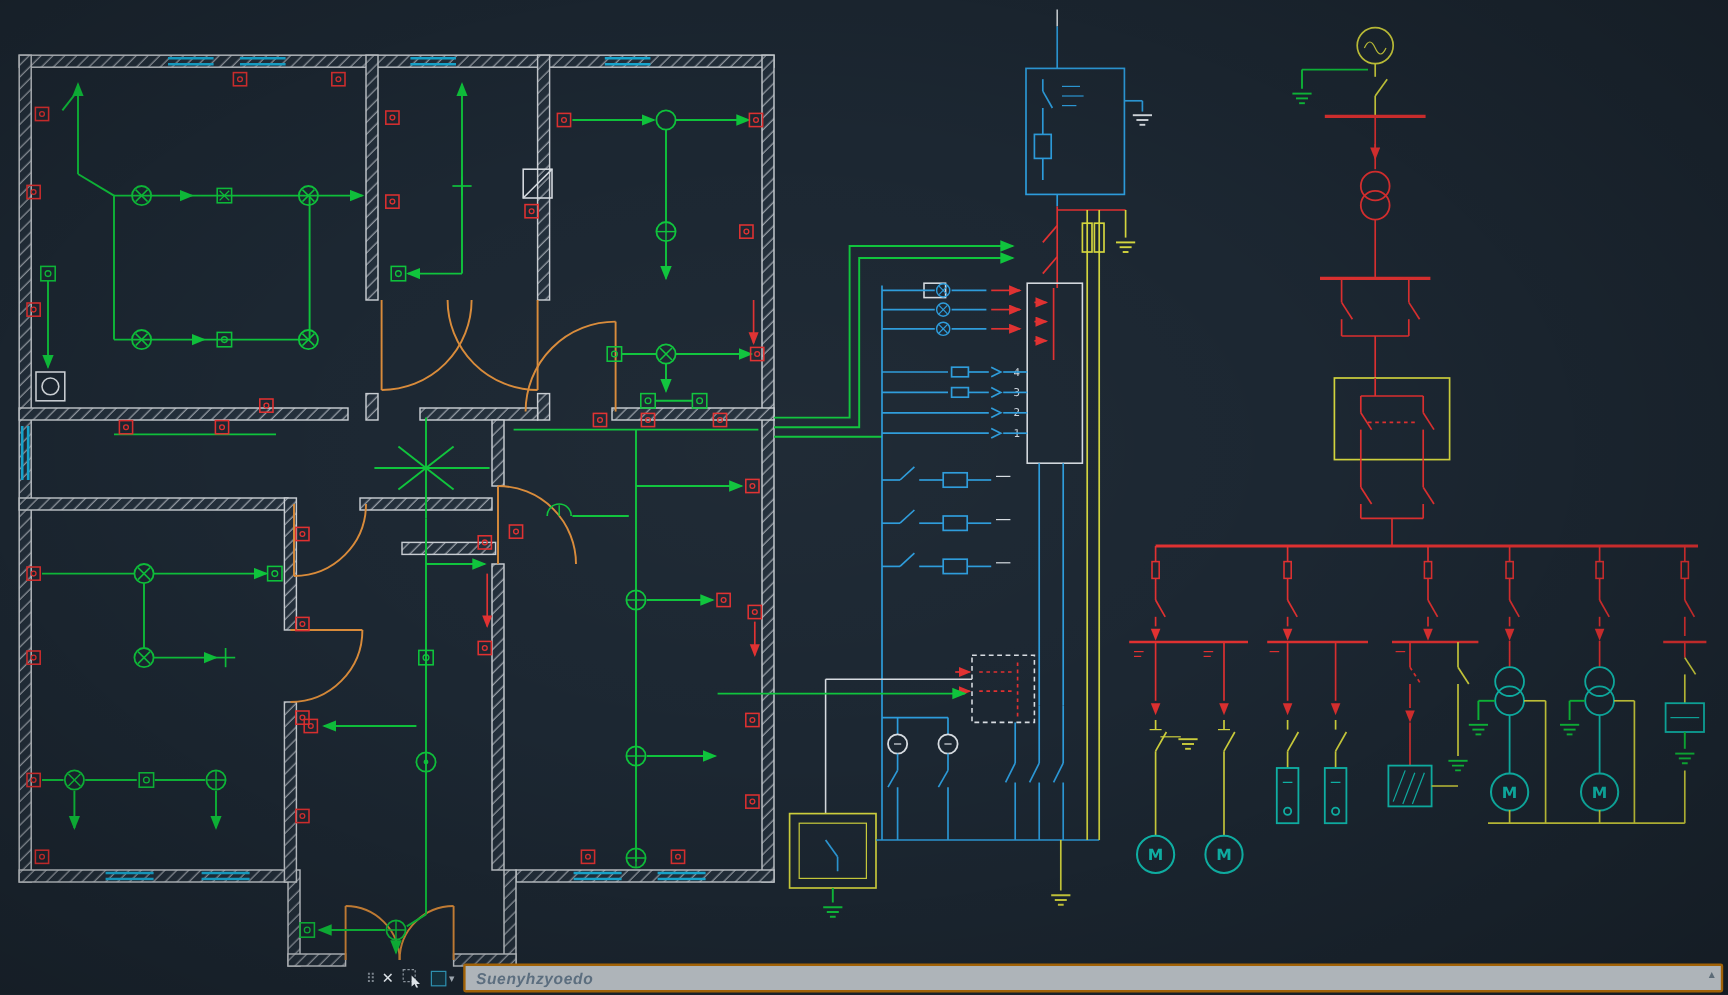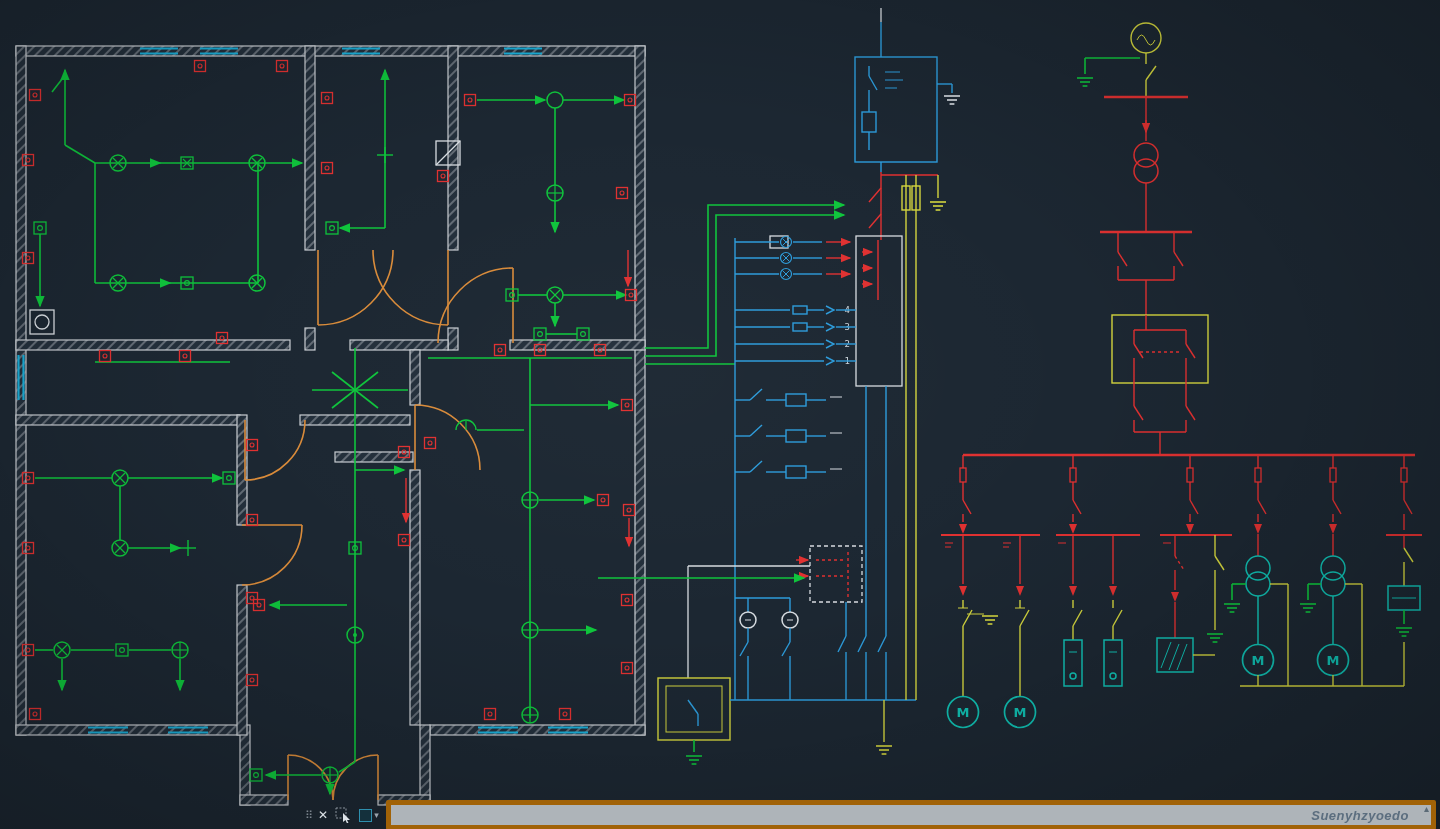--- a/index.html
+++ b/index.html
@@ -40,23 +40,23 @@
   
   .cmdbar{position:absolute;left:305px;right:4px;bottom:3px;height:22px;display:flex;align-items:center;gap:7px;z-index:5;}
   .drag{color:#7c858e;font-size:11px;letter-spacing:-2px;cursor:grab;}
   .cbx{color:#dde3e8;font-size:12px;line-height:1;cursor:pointer;}
   .toolico{display:inline-flex;width:17px;height:17px;}
   .cmdico{display:inline-flex;align-items:center;gap:2px;cursor:pointer;}
   .cmdico .sq{width:13px;height:13px;background:#14303c;border:1px solid #2e8fae;box-sizing:border-box;}
   .cmdico .caret{color:#9aa4ad;font-size:9px;}
   .cmdwrap{position:relative;flex:1;display:flex;}
   .cmdinput{
-    flex:1;height:20px;background:var(--cmdbg,#aeb4b9);border:5px solid #a16207;border-radius:2px;
+    flex:1;height:20px;background:var(--cmdbg,#aeb4b9);border:2px solid #a16207;border-radius:2px;
     color:var(--cmdtext,#5c6e7f);font:italic bold 13px "Liberation Sans",sans-serif;
-    padding:0 22px 0 9px;outline:none;letter-spacing:0.5px;text-align:right;
+    padding:0 22px 0 9px;outline:none;letter-spacing:0.5px;
   }
   .scrollup{position:absolute;right:7px;top:3px;color:#5c6b77;font-size:10px;cursor:pointer;}
 </style>
 </head>
 <body>
 
 <svg class="canvas" viewBox="0 0 1440 829">
   <defs>
     <pattern id="hatch" width="7" height="7" patternUnits="userSpaceOnUse" patternTransform="rotate(45)">
       <rect width="7" height="7" fill="#232f3b"></rect>

